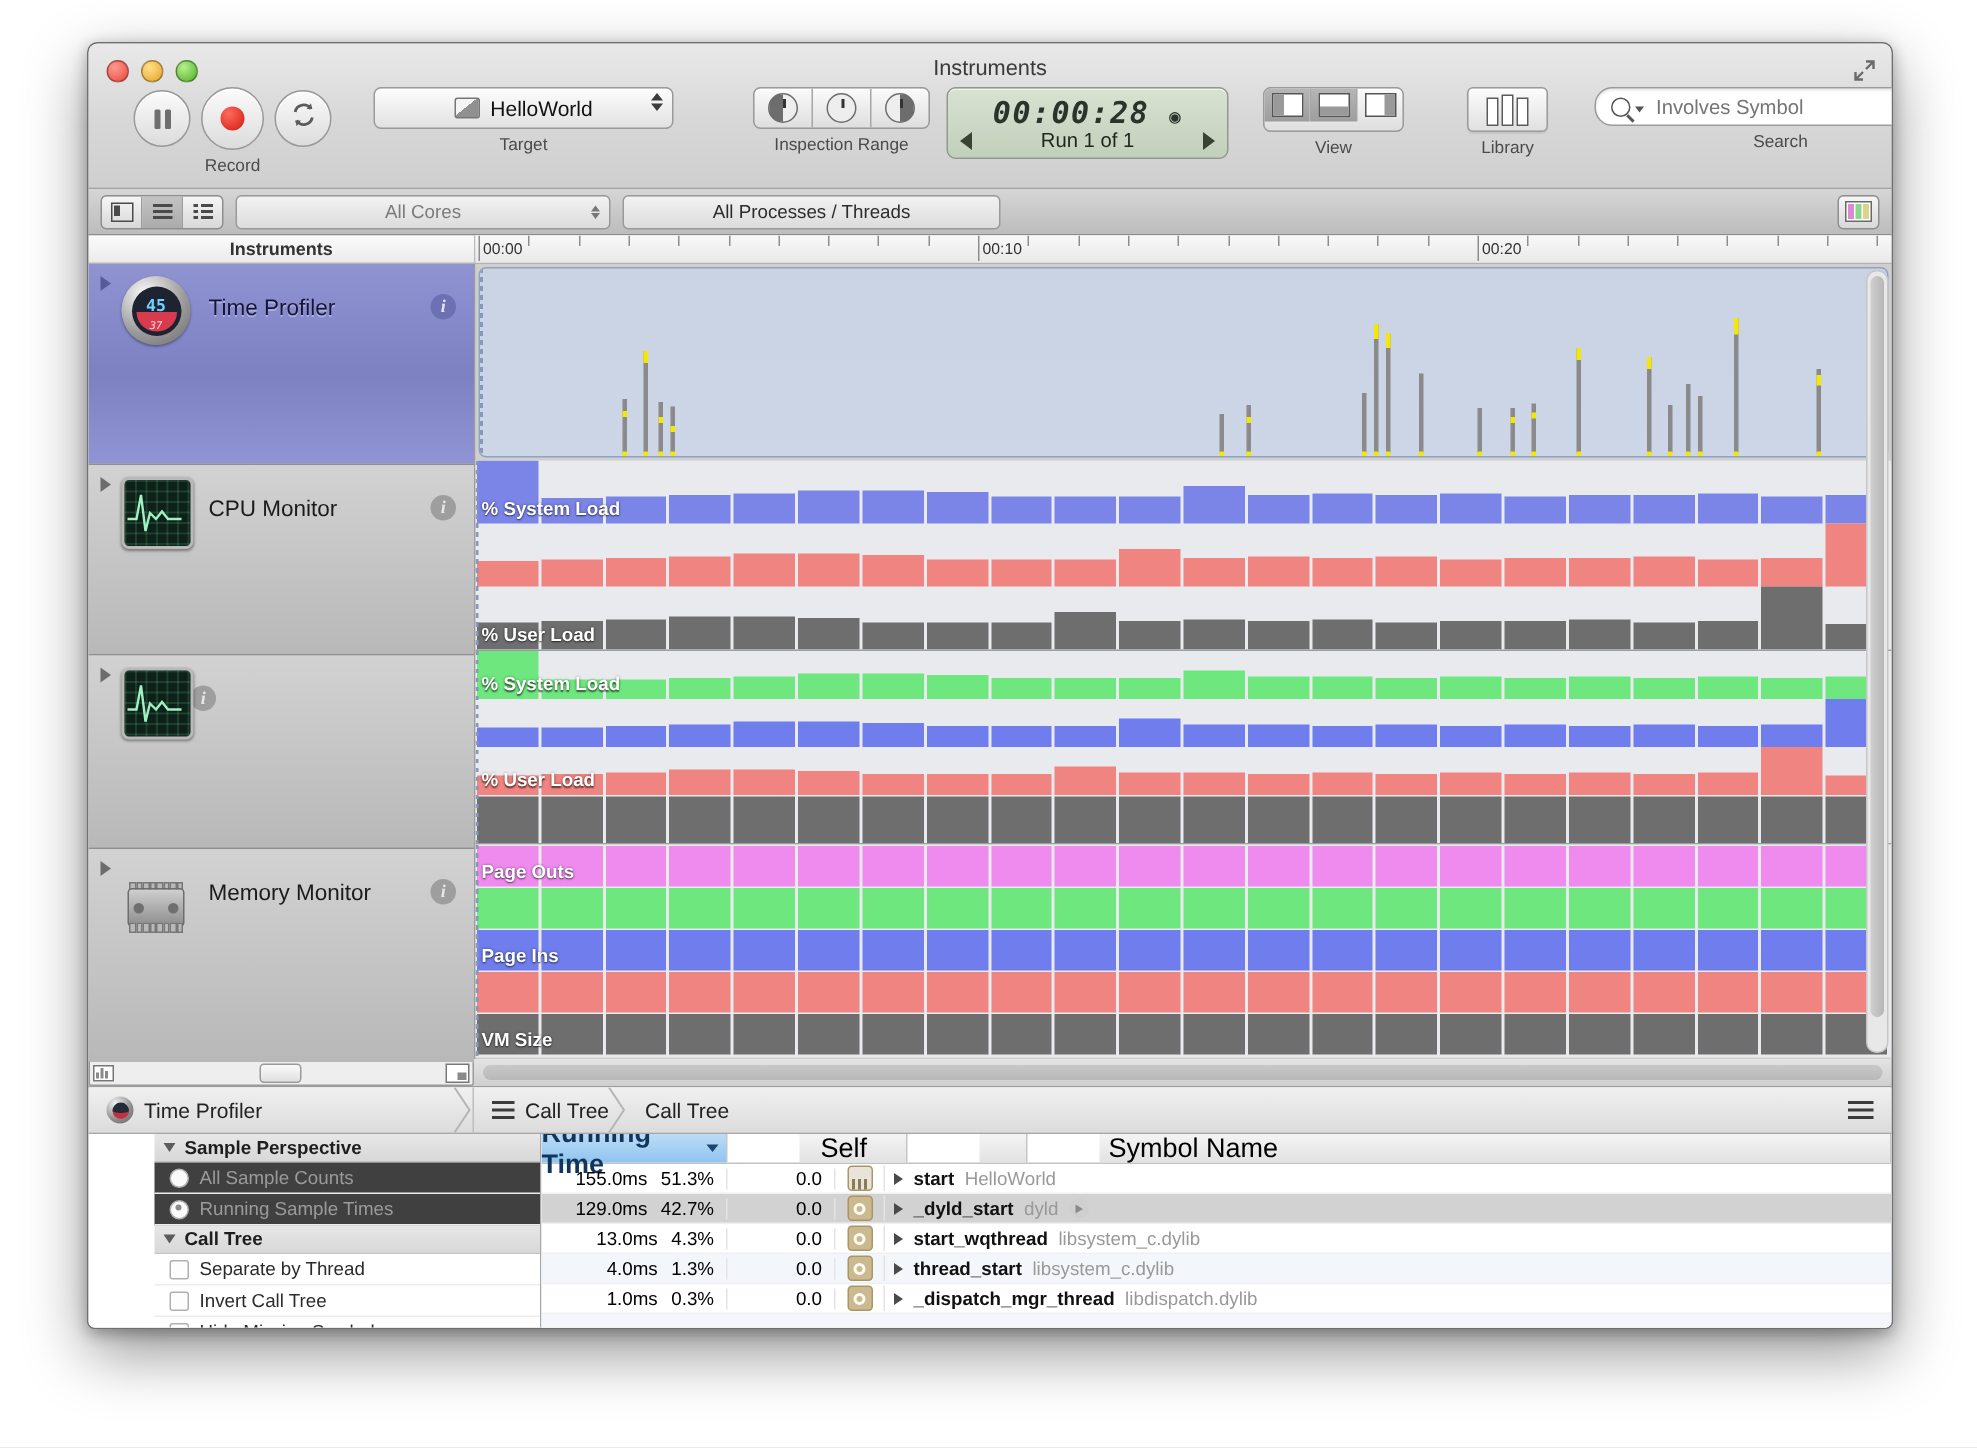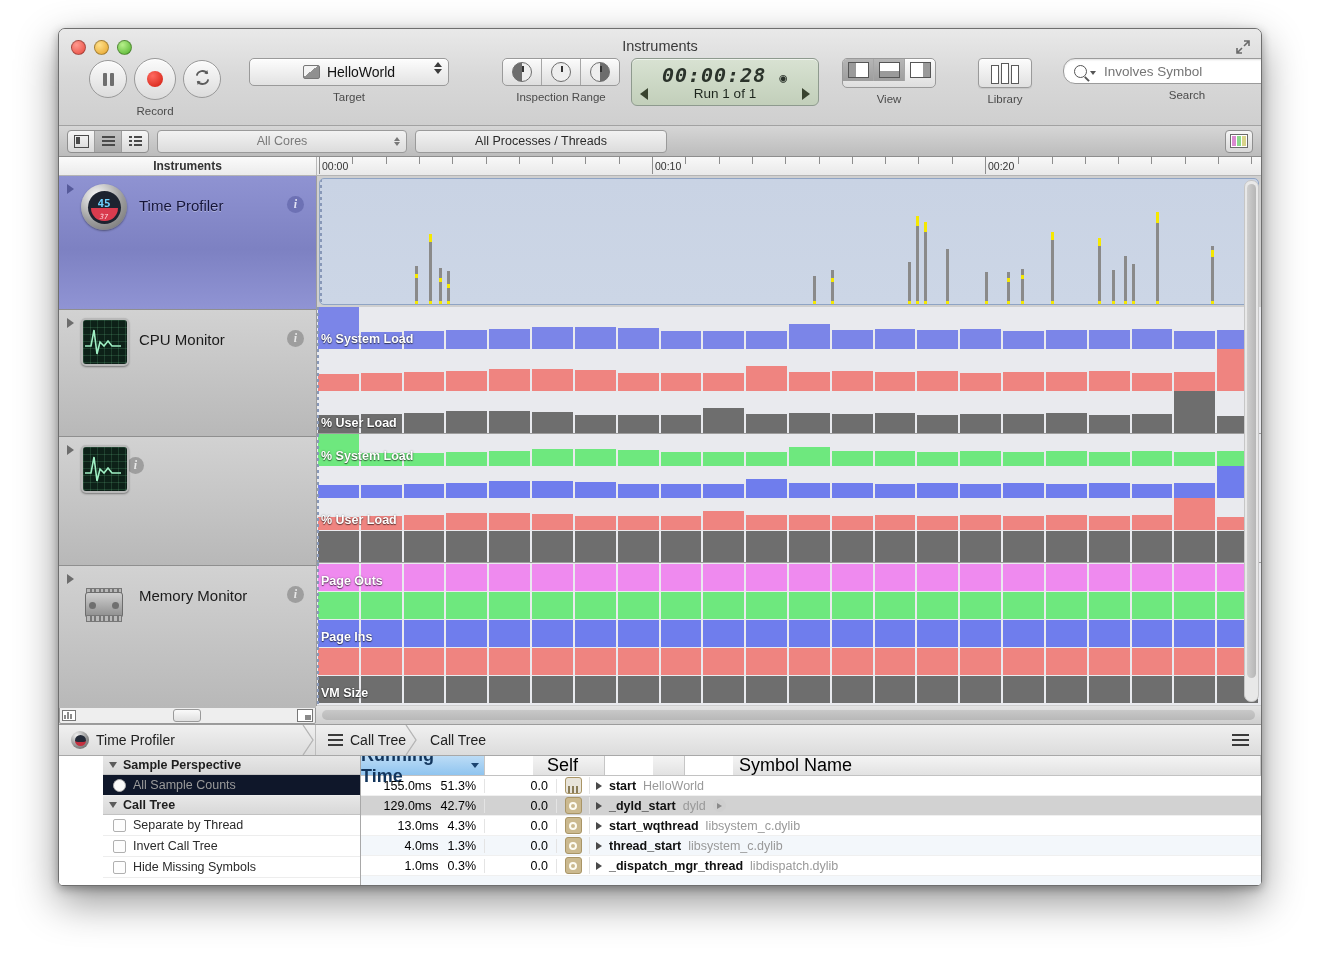--- a/index.html
+++ b/index.html
@@ -255,21 +255,21 @@
     border-bottom:4px solid #c4303f;box-sizing:border-box;}
   .hamb{display:flex;flex-direction:column;gap:3px;}
   .hamb i{display:block;width:15px;height:2px;background:#3b3b3b;}
   #lowerbody{display:flex;height:165px;}
   #options{width:257px;border-right:1px solid #a8a8a8;background:#fff;padding-left:44px;}
   .ogroup{display:flex;align-items:center;gap:6px;padding:2px 6px;font-size:12.5px;font-weight:bold;color:#1e1e1e;
     background:linear-gradient(to bottom,#e7e7e7,#d8d8d8);border-bottom:1px solid #c2c2c2;}
   .ogroup .tri{border-left:none;border-top:6px solid #5c5c5c;border-left:4.5px solid transparent;border-right:4.5px solid transparent;border-bottom:none;}
   .orow{display:flex;align-items:center;gap:7px;padding:3px 6px 3px 10px;font-size:12.5px;color:#2b2b2b;
     border-bottom:1px solid #ededed;}
-  .orow.dim{color:#9a9a9a;background:#0f172a;}
+  .orow.dim{color:#9a9a9a;background:#404040;}
   .radio{width:11px;height:11px;border-radius:50%;border:1px solid #b0b0b0;background:#fafafa;position:relative;flex:none;}
   .radio.on:after{content:"";position:absolute;left:2.5px;top:2.5px;width:4px;height:4px;border-radius:50%;background:#8b8b8b;}
   .chk{width:11px;height:11px;border-radius:2px;border:1px solid #b0b0b0;background:#fdfdfd;flex:none;}
   #table{flex:1;background:#fff;overflow:hidden;}
   #thead{display:flex;height:19px;font-size:18px;border-bottom:1px solid #c2c2c2;gap:48px;}
   .th{display:flex;align-items:center;background:linear-gradient(to bottom,#f4f4f4,#e2e2e2);border-right:1px solid #c6c6c6;box-sizing:border-box;}
   .th.sorted{background:linear-gradient(to bottom,#bcdcf6,#8fc4ef);color:#12355c;font-weight:bold;justify-content:flex-end;padding-right:5px;gap:4px;}
   .th.c-self{width:72px;justify-content:flex-end;padding-right:26px;}
   .th.c-ico{width:32px;}
   .th.c-sym{flex:1;padding-left:6px;}
@@ -1000,20 +1000,24 @@
     <div id="lowerbody">
       <div id="options">
         <div class="ogroup">
           <span class="tri"></span>
           <span>Sample Perspective</span>
         </div>
         <div class="orow dim">
           <span class="radio"></span>
           <span>All Sample Counts</span>
         </div>
+        <div class="orow dim">
+          <span class="radio on"></span>
+          <span>Running Sample Times</span>
+        </div>
         <div class="ogroup">
           <span class="tri"></span>
           <span>Call Tree</span>
         </div>
         <div class="orow">
           <span class="chk"></span>
           <span>Separate by Thread</span>
         </div>
         <div class="orow">
           <span class="chk"></span>

